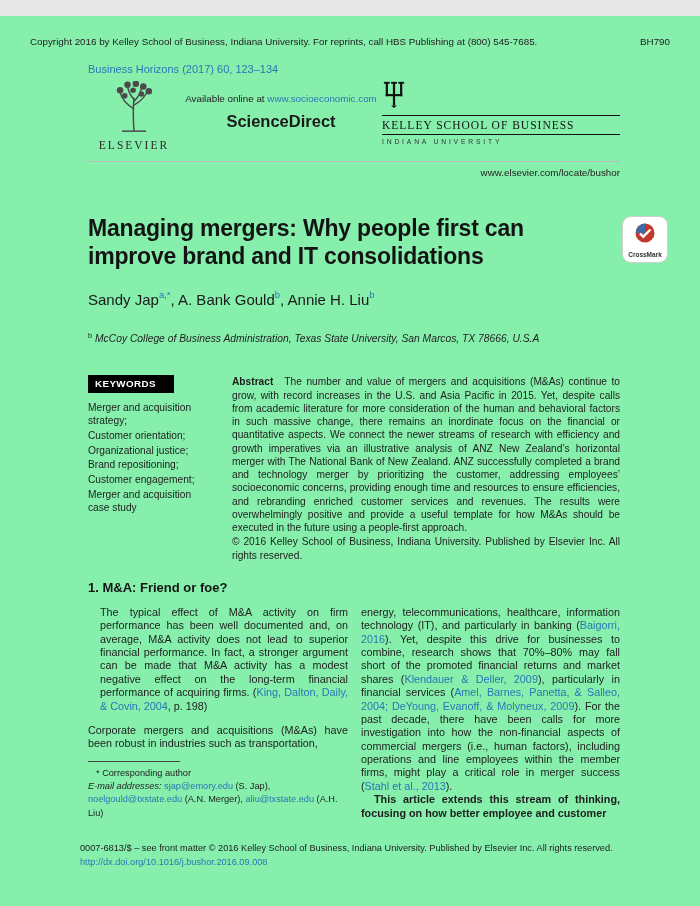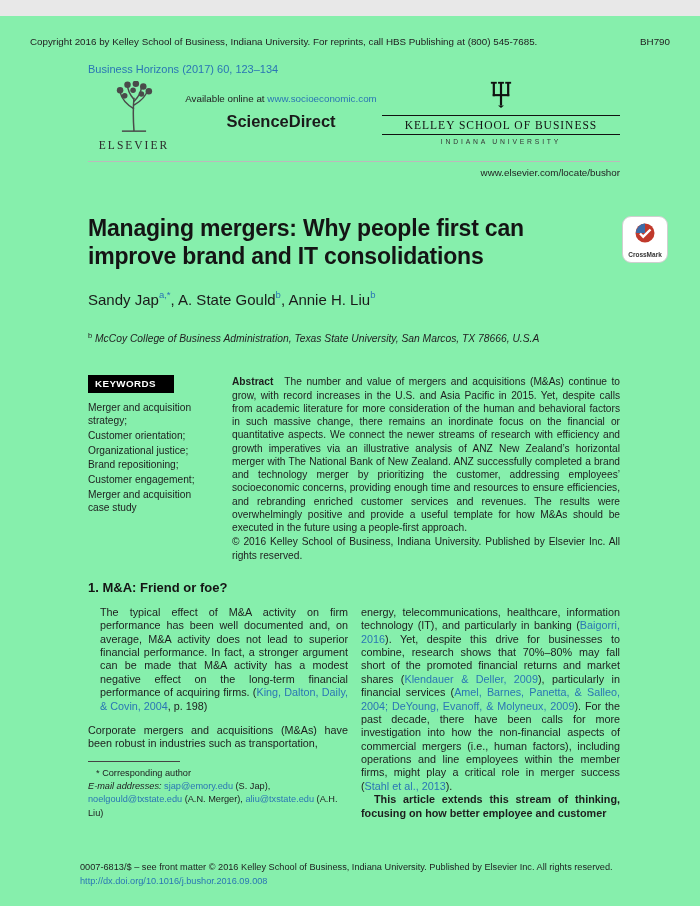--- a/index.html
+++ b/index.html
@@ -13,21 +13,21 @@
 
   .jcite { margin-top:16px; font-size:11px; color:#2a76b4; }
   .jcite .vol { font-weight:normal; }
 
   .hdr { display:flex; margin-top:6px; align-items:flex-start; }
   .els { width:92px; text-align:center; }
   .els-word { font-family:"Liberation Serif", serif; font-size:11.5px; letter-spacing:2px; margin-top:2px; color:#2b2b2b; }
   .mid { flex:1; text-align:center; padding-top:12px; }
   .avail { font-size:9.8px; color:#222; }
   .sd { font-size:16.5px; font-weight:bold; margin-top:8px; color:#1a1a1a; }
-  .kelley { width:238px; text-align:center; }
+  .kelley { width:238px; }
   .kname { font-family:"Liberation Serif", serif; font-size:11.5px; letter-spacing:1px; border-top:1px solid #111; border-bottom:1px solid #111; padding:3px 0; margin-top:3px; color:#111; }
   .ksub { font-size:6.8px; letter-spacing:2.8px; margin-top:3px; color:#333; }
 
   .hdr-rule { border-top:1px solid #bbb; margin-top:10px; }
   .homepage { text-align:right; font-size:9.8px; margin-top:5px; color:#222; }
 
   .title { margin-top:36px; font-size:23px; font-weight:bold; line-height:1.22; max-width:480px; color:#141414; letter-spacing:-0.2px; }
 
   .crossmark { position:absolute; top:200px; right:32px; width:46px; border:1px solid #cfcfcf; border-radius:9px; text-align:center; padding:5px 2px 4px; background:#fff; cursor:pointer; }
   .cm-label { font-size:6.5px; color:#333; margin-top:3px; font-weight:bold; }
@@ -55,21 +55,21 @@
   .quote { padding-left:12px; }
   .p2 { margin-top:11px; }
   .indent { text-indent:13px;font-weight:bold; }
   .lnk { color:#2a76b4; }
 
   .footnote { margin-top:auto; font-size:9.2px; line-height:1.45; color:#1d1d1d; padding-top:6px; }
   .fn-rule { width:92px; border-top:1px solid #444; margin-bottom:5px; }
   .fn-line1 { padding-left:8px; }
   .it { font-style:italic; }
 
-  .footer { position:absolute; left:80px; right:28px; bottom:33px; font-size:9.2px; line-height:1.6; color:#1d1d1d; }
+  .footer { position:absolute; left:80px; right:28px; bottom:52px; font-size:9.2px; line-height:1.6; color:#1d1d1d; }
   .doi { color:#2a76b4; }
 </style>
 </head>
 <body>
 
 <div class="page">
 
   <div class="topbar">
     <span>Copyright 2016 by Kelley School of Business, Indiana University. For reprints, call HBS Publishing at (800) 545-7685.</span>
     <span>BH790</span>
@@ -126,21 +126,21 @@
         <div class="ksub">INDIANA UNIVERSITY</div>
       </div>
     </div>
 
     <div class="hdr-rule"></div>
     <div class="homepage">www.elsevier.com/locate/bushor</div>
 
     <h1 class="title">Managing mergers: Why people first can improve brand and IT consolidations</h1>
 
     <div class="authors">
-      <span><span>Sandy Jap</span><sup>a,*</sup><span>, </span></span><span><span>A. State Gould</span><sup>b</sup><span>, </span></span><span><span>Annie H. Liu</span><sup>b</sup></span>
+      <span><span>Sandy Jap</span><sup>a,*</sup><span>, </span></span><span><span>A. Bank Gould</span><sup>b</sup><span>, </span></span><span><span>Annie H. Liu</span><sup>b</sup></span>
     </div>
 
     <div class="affils">
       <div><sup>b</sup><span> McCoy College of Business Administration, Texas State University, San Marcos, TX 78666, U.S.A</span></div>
     </div>
 
     <div class="kwabs">
       <div class="kw">
         <div class="kwhead">KEYWORDS</div>
         <div class="kw-item">Merger and acquisition strategy;</div>

